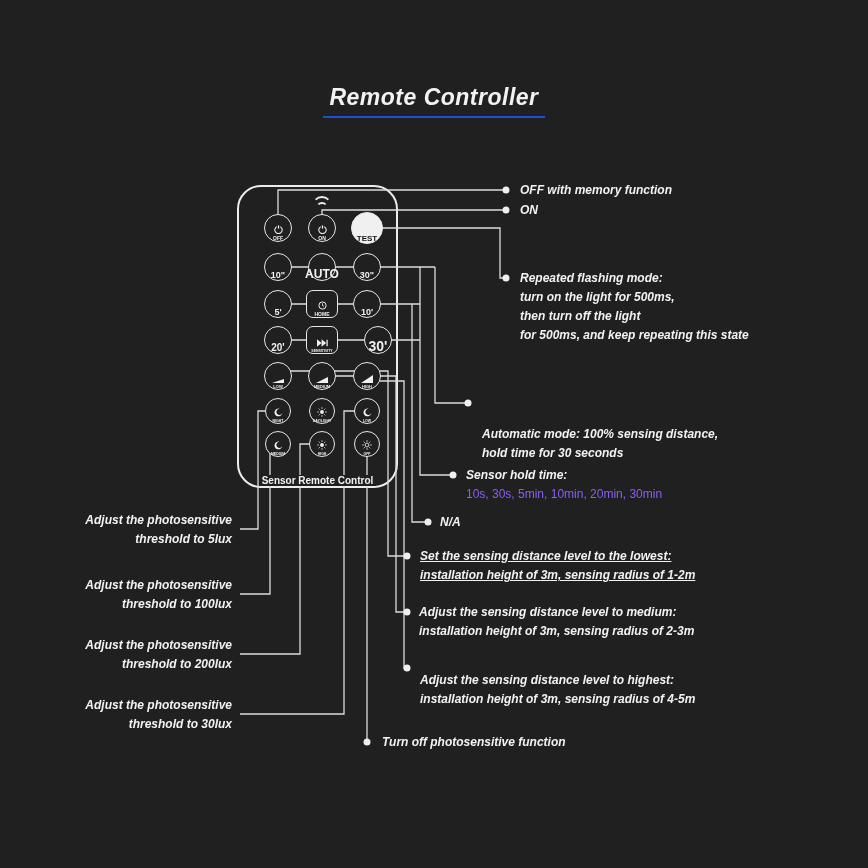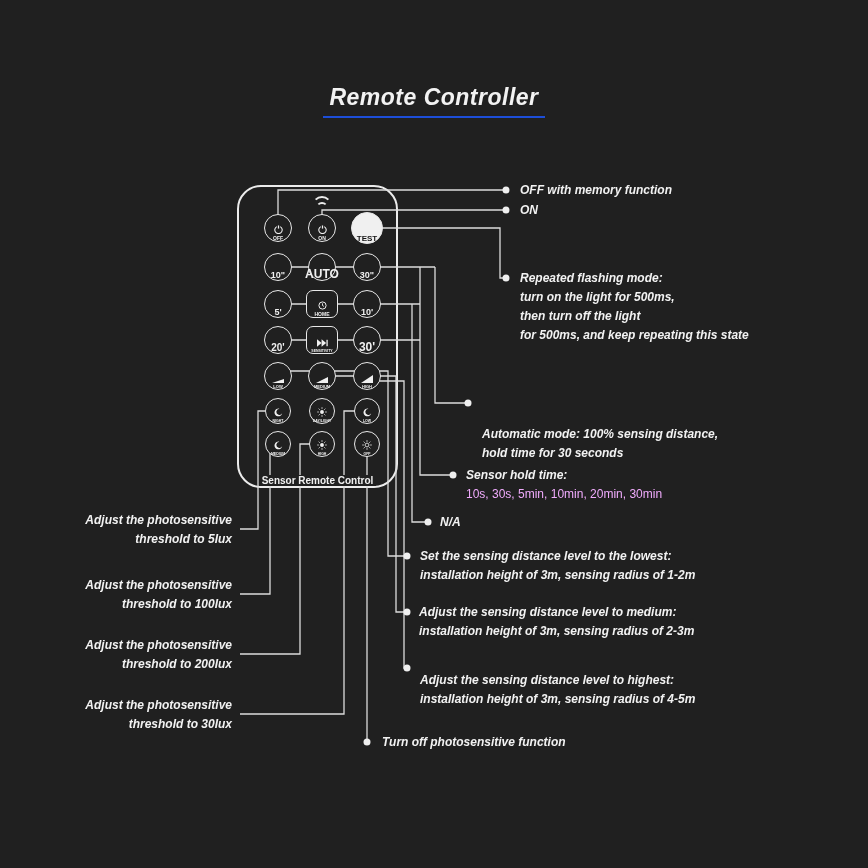--- a/index.html
+++ b/index.html
@@ -47,21 +47,21 @@
   .bottom-label span{
     display:inline-block;background:#202020;padding:0 3px;
     font-size:10px;font-weight:bold;color:#f0f0f0;
   }
   .ann{
     position:absolute;z-index:4;
     font-size:12px;font-weight:bold;font-style:italic;line-height:19px;
     color:#f2f2f2;white-space:nowrap;
   }
   .ann.left{text-align:right;width:200px;white-space:normal;}
-  .ann .plain{font-style:normal;font-weight:normal;color:#f0abfc;}
+  .ann .plain{font-style:normal;font-weight:normal;color:#8b5cf6;}
 </style>
 </head>
 <body>
 
 <div class="canvas">
 
   <div class="title-wrap">
     <span class="title">Remote Controller</span>
   </div>
 
@@ -152,21 +152,21 @@
       <span>20'</span>
     </div>
     <div class="btn sq" style="left:306px;top:326px;width:32px;height:28px;font-size:3.5px;">
       <span><svg width="11" height="8" viewBox="0 0 12 8">
             <polygon points="0,0 5,4 0,8" fill="#f0f0f0"></polygon>
             <polygon points="5,0 10,4 5,8" fill="#f0f0f0"></polygon>
             <rect x="10.3" y="0.5" width="1.4" height="7" fill="#f0f0f0"></rect>
           </svg></span>
       <span>SENSITIVITY</span>
     </div>
-    <div class="btn" style="left:353px;top:326px;width:28px;height:28px;font-size:12px;">
+    <div class="btn" style="left:364px;top:326px;width:28px;height:28px;font-size:14px;">
       <span>30'</span>
     </div>
 
     <div class="btn" style="left:264px;top:362px;width:28px;height:28px;font-size:4px;">
       <span><svg width="12" height="8" viewBox="0 0 12 8">
             <polygon points="0,8 12,8 12,4" fill="#f0f0f0"></polygon>
           </svg></span>
       <span>LOW</span>
     </div>
     <div class="btn" style="left:308px;top:362px;width:28px;height:28px;font-size:4px;">
@@ -271,21 +271,21 @@
     <div>Automatic mode: 100% sensing distance,</div>
     <div>hold time for 30 seconds</div>
   </div>
   <div class="ann" style="left:466px;top:466px;">
     <div>Sensor hold time:</div>
     <div class="plain">10s, 30s, 5min, 10min, 20min, 30min</div>
   </div>
   <div class="ann" style="left:440px;top:513px;">
     <div>N/A</div>
   </div>
-  <div class="ann" style="left:420px;top:547px;">
+  <div class="ann" style="left:420px;top:547px;text-decoration:underline;">
     <div>Set the sensing distance level to the lowest:</div>
     <div>installation height of 3m, sensing radius of 1-2m</div>
   </div>
   <div class="ann" style="left:419px;top:603px;">
     <div>Adjust the sensing distance level to medium:</div>
     <div>installation height of 3m, sensing radius of 2-3m</div>
   </div>
   <div class="ann" style="left:420px;top:659px;margin-top:12px;">
     <div>Adjust the sensing distance level to highest:</div>
     <div>installation height of 3m, sensing radius of 4-5m</div>

